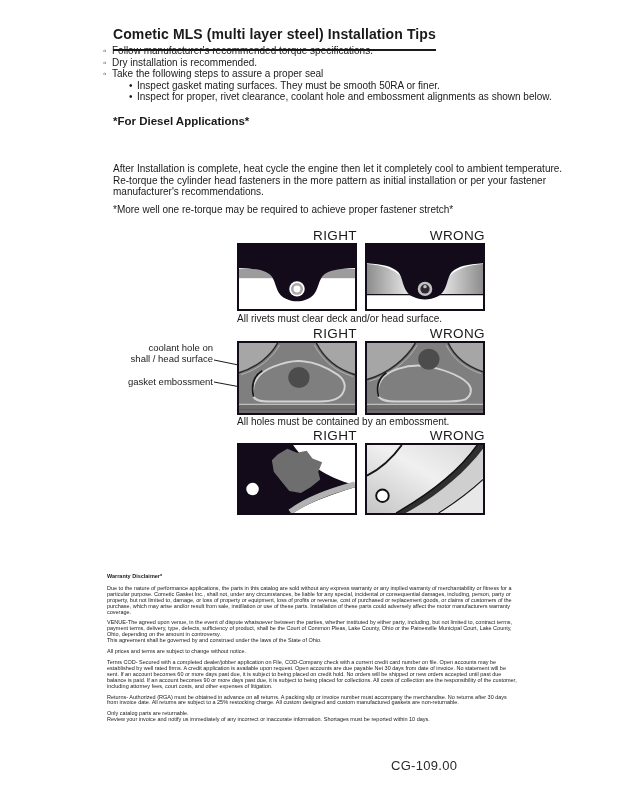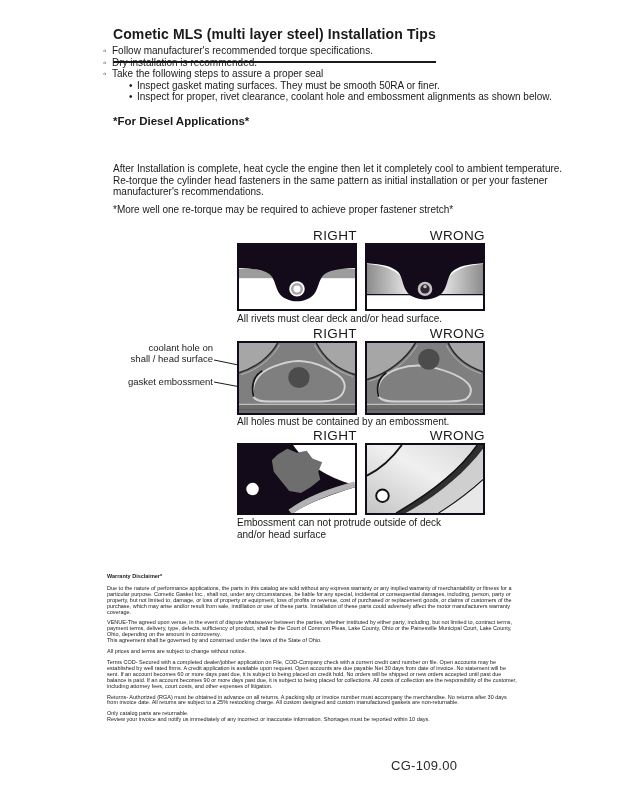--- a/index.html
+++ b/index.html
@@ -6,21 +6,21 @@
   .page {
     position:relative; width:618px; height:800px; margin:0 auto;
     background:#ffffff; color:#1a1a1a;
     font-family:"Liberation Sans", sans-serif;
     overflow:hidden;
   }
   .abs { position:absolute; }
 
   .title {
     left:113px; top:26px; font-size:14px; font-weight:bold;
-    border-bottom:2px solid #1a1a1a; padding-bottom:19px; letter-spacing:0.1px;
+    border-bottom:2px solid #1a1a1a; padding-bottom:7px; letter-spacing:0.1px;
   }
 
   .bullets { left:103px; top:45px; width:505px; font-size:10px; line-height:11.6px; }
   .b-row { display:flex; align-items:flex-start; }
   .b-marker { width:9px; flex:0 0 9px; text-align:left; }
   .b-row.sub { margin-left:26px; }
   .b-row.sub .b-marker { width:8px; flex:0 0 8px; }
 
   .diesel-h { left:113px; top:115px; font-size:11.5px; font-weight:bold; }
   .para { left:113px; width:452px; font-size:10px; line-height:11.5px; }
@@ -79,21 +79,21 @@
       <span class="b-marker">•</span>
       <span>Inspect gasket mating surfaces.  They must be smooth 50RA or finer.</span>
     </div>
     <div class="b-row sub">
       <span class="b-marker">•</span>
       <span>Inspect for proper, rivet clearance, coolant hole and embossment alignments as shown below.</span>
     </div>
   </div>
 
   <div class="abs diesel-h">*For Diesel Applications*</div>
-  <div class="abs para p2">After Installation is complete, heat cycle the engine then let it completely cool to ambient temperature. Re-torque the cylinder head fasteners in the same pattern as initial installation or per your fastener manufacturer's recommendations.</div>
+  <div class="abs para p2">After Installation is complete, heat cycle the engine then let it completely cool to ambient temperature. Re-torque the cylinder head fasteners in the more pattern as initial installation or per your fastener manufacturer's recommendations.</div>
   <div class="abs para note">*More well one re-torque may be required to achieve proper fastener stretch*</div>
 
   <div class="abs dg-label col-a r1-label">RIGHT</div>
   <div class="abs dg-label col-b r1-label">WRONG</div>
 
   <div class="abs dg-box col-a r1-box">
     <svg viewBox="0 0 120 67" preserveAspectRatio="none">
       <rect width="120" height="67" fill="#ffffff"></rect>
       <rect x="0" y="25" width="120" height="10" fill="#9c9c9c"></rect>
       <rect x="0" y="35" width="120" height="32" fill="#ffffff"></rect>
@@ -208,21 +208,20 @@
       <path d="M36,0 C26,14 12,26 0,32" stroke="#161616" stroke-width="2" fill="none"></path>
       <path d="M120,4 C102,28 74,53 40,71 L120,71 Z" fill="#cfcfcf"></path>
       <path d="M120,34 C106,48 90,60 72,71 L120,71 Z" fill="#e8e8e8"></path>
       <path d="M120,36 C106,49 90,61 74,71" stroke="#161616" stroke-width="1.2" fill="none"></path>
       <path d="M114,0 C96,26 66,50 30,71 L40,71 C74,53 102,28 120,4 L120,0 Z" fill="#2f2f2f"></path>
       <path d="M114,0 C96,26 66,50 30,71" stroke="#111111" stroke-width="1.5" fill="none"></path>
       <circle cx="16" cy="53" r="6.5" fill="#ffffff" stroke="#111111" stroke-width="2"></circle>
     </svg>
   </div>
 
-  <div class="abs caption cap3">Embossment can not protrude outside of deck and/or head surface</div>
 
   <div class="abs smallprint">
     <div class="sp-h">Warranty Disclaimer*</div>
     <p>Due to the nature of performance applications, the parts in this catalog are sold without any express warranty or any implied warranty of merchantability or fitness for a particular purpose.  Cometic Gasket Inc., shall not, under any circumstances, be liable for any special, incidental or consequential damages, including, person, party or property, but not limited to, damage, or loss of property or equipment, loss of profits or revenue, cost of purchased or replacement goods, or claims of customers of the purchase, which may arise and/or result from sale, instillation or use of these parts.  Installation of these parts could adversely affect the motor manufacturers warranty coverage.</p>
     <p class="tight">VENUE-The agreed upon venue, in the event of dispute whatsoever between the parties, whether instituted by either party, including, but not limited to, contract terms, payment terms, delivery, type, defects, sufficiency of product, shall be the Court of Common Pleas, Lake County, Ohio or the Painesville Municipal Court, Lake County, Ohio, depending on the amount in controversy.</p>
     <p>This agreement shall be governed by and construed under the laws of the State of Ohio.</p>
     <p>All prices and terms are subject to change without notice.</p>
     <p>Terms COD- Secured with a completed dealer/jobber application on File, COD-Company check with a current credit card number on file.  Open accounts may be established by well rated firms.  A credit application is available upon request.  Open accounts are due payable Net 30 days from date of invoice.  No statement will be sent.  If an account becomes 60 or more days past due, it is subject to being placed on credit hold.  No orders will be shipped or new orders accepted until past due balance is paid.  If an account becomes 90 or more days past due, it is subject to being placed for collections.  All costs of collection are the responsibility of the customer, including attorney fees, court costs, and other expenses of litigation.</p>
     <p>Returns- Authorized (RGA) must be obtained in advance on all returns.  A packing slip or invoice number must accompany the merchandise.  No returns after 30 days from invoice date.  All returns are subject to a 25% restocking charge.  All custom designed and custom manufactured gaskets are non-returnable.</p>
     <p class="tight">Only catalog parts are returnable.</p>

